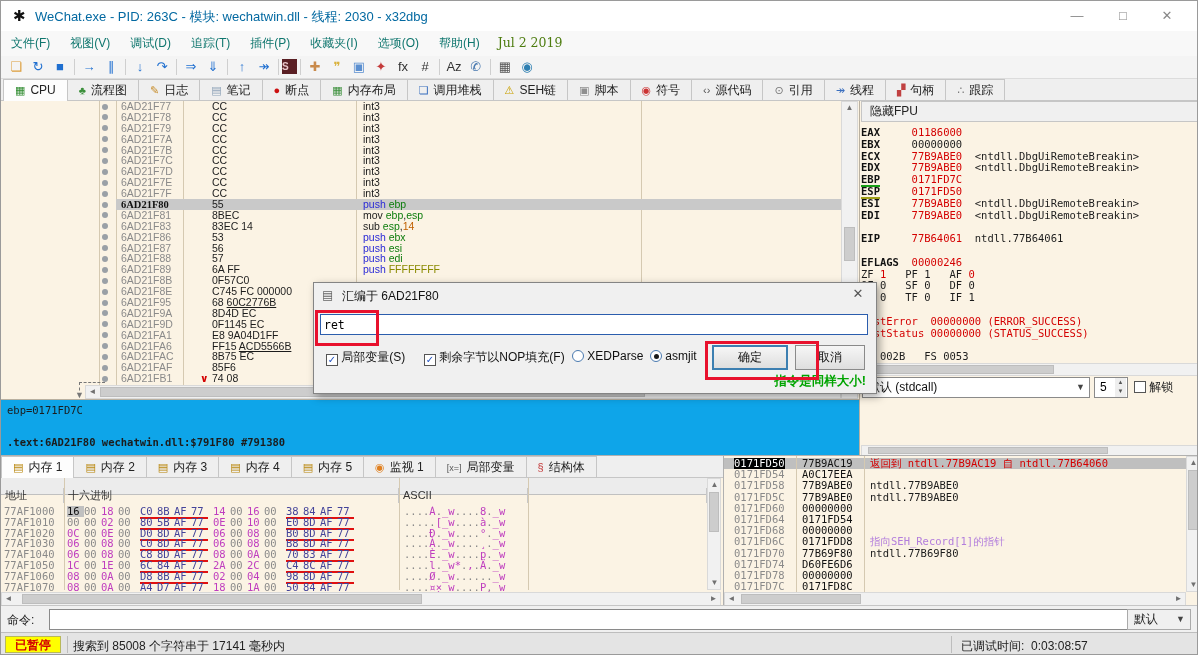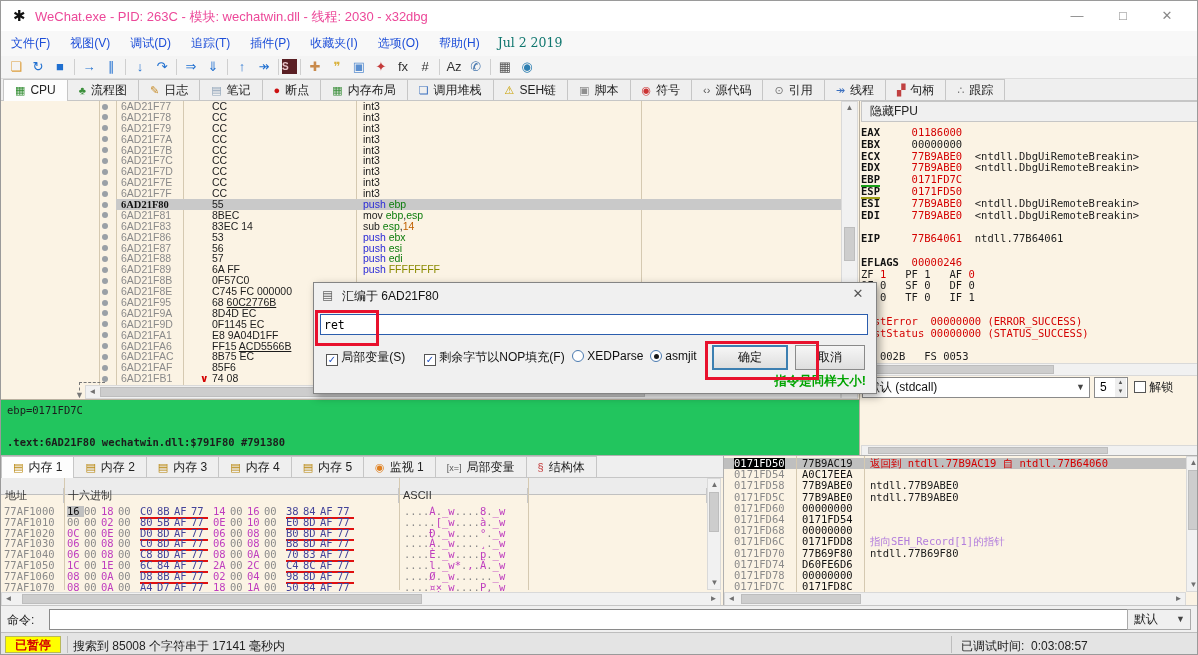--- a/index.html
+++ b/index.html
@@ -2,26 +2,26 @@
 <html><head>
 <meta charset="utf-8">
 <style>
   html,body{margin:0;padding:0;background:#cfcfcf;}
   #win{position:relative;width:1198px;height:655px;background:#f0f0f0;border:1px solid #9a9a9a;
        box-sizing:border-box;font-family:"Liberation Sans","DejaVu Sans",sans-serif;overflow:hidden;}
   .mono{font-family:"DejaVu Sans Mono",monospace;}
   
   #titlebar{position:absolute;left:0;top:0;width:100%;height:30px;background:#fff;border-bottom:1px solid #e8e8e8;}
   #appicon{position:absolute;left:12px;top:6px;font-size:15px;color:#111;}
-  #title{position:absolute;left:34px;top:7px;font-size:13px;color:#ec4899;}
+  #title{position:absolute;left:34px;top:7px;font-size:13px;color:#0369a1;}
   .caption{position:absolute;top:0;width:44px;height:29px;text-align:center;line-height:29px;color:#888;font-size:13px;}
   #btnmin{right:98px}#btnmax{right:52px}#btnclose{right:8px}
   #menubar{position:absolute;left:0;top:30px;width:100%;height:25px;background:#f8f8f8;border-bottom:1px solid #e2e2e2;}
-  .menuitem{display:inline-block;padding:4px 10px;font-size:12px;color:#1d4ed8;}
-  #menudate{display:inline-block;padding:4px 8px;font-size:12.5px;color:#0f766e;font-family:"DejaVu Serif",serif;}
+  .menuitem{display:inline-block;padding:4px 10px;font-size:12px;color:#0f766e;}
+  #menudate{display:inline-block;padding:4px 8px;font-size:12.5px;color:#4d7c0f;font-family:"DejaVu Serif",serif;}
   #toolbar{position:absolute;left:0;top:55px;width:100%;height:23px;background:#f4f4f4;border-bottom:1px solid #dcdcdc;padding-left:4px;box-sizing:border-box;}
   .tbtn{display:inline-block;width:22px;height:20px;margin-top:1px;text-align:center;line-height:20px;font-size:13px;vertical-align:top;}
   .tsep{display:inline-block;width:1px;height:16px;margin:3px 3px 0 3px;background:#cfcfcf;vertical-align:top;}
   .sbadge{display:inline-block;width:15px;height:15px;line-height:15px;margin-top:3px;background:#5a1f24;color:#e9c6c9;font-size:10px;font-weight:bold;}
   #tabbar{position:absolute;left:0;top:78px;width:100%;height:22px;background:#efefef;border-bottom:1px solid #c6c6c6;padding-left:2px;box-sizing:border-box;}
   .tab{display:inline-block;height:21px;line-height:20px;padding:0 11px;font-size:12px;color:#222;
        border:1px solid #c6c6c6;border-bottom:none;margin-right:-1px;background:#efefef;box-sizing:border-box;vertical-align:top;}
   .tab.sel{background:#fdfdfd;height:22px;}
   .tab .tico{margin-right:5px;font-size:11px;}
   
@@ -40,21 +40,21 @@
   .c-k{color:#1c1c1c}.c-r{color:#d40000}.c-b{color:#2929d6}.c-g{color:#0d7d0d}
   .c-o{color:#c06000}.c-l{color:#8a8a00}.c-gy{color:#8a8a8a}.c-mag{color:#bf3dbf}
   .c-ptr{color:#44449a}.c-v{color:#b37edc}
   #branch-h{position:absolute;left:78px;top:281px;width:26px;border-top:1px dashed #777;}
   #branch-v{position:absolute;left:78px;top:281px;height:14px;border-left:1px dashed #777;}
   #branch-a{position:absolute;left:74px;top:289px;color:#777;font-size:9px;}
   
   .sb{position:absolute;background:#f1f1f1;border:1px solid #d9d9d9;box-sizing:border-box;}
   .sb .thumb{position:absolute;background:#cdcdcd;border:1px solid #bdbdbd;box-sizing:border-box;}
   .sb .ar{position:absolute;color:#707070;font-size:8px;line-height:12px;text-align:center;width:13px;height:12px;}
-  #infobox{position:absolute;left:0;top:298px;width:858px;height:56px;border-top:1px solid #b9b0a0;background:#22c55e;}
+  #infobox{position:absolute;left:0;top:298px;width:858px;height:56px;border-top:1px solid #b9b0a0;background:#0ea5e9;}
   #info1{position:absolute;left:6px;top:4px;font-size:10.5px;color:#1c1c1c;}
   #info2{position:absolute;left:6px;top:36px;font-size:10.5px;color:#1c1c1c;font-weight:bold;}
   
   #regs{position:absolute;left:858px;top:0;width:340px;height:354px;border-left:1px solid #b9b0a0;background:#fbf3e4;box-sizing:border-box;}
   #fpubtn{position:absolute;left:1px;top:0;right:0;height:21px;background:#f0f0f0;border:1px solid #c6c6c6;
           font-size:12px;color:#222;line-height:19px;padding-left:8px;box-sizing:border-box;}
   #regrows{position:absolute;left:1px;top:26px;right:0;height:236px;overflow:hidden;}
   .rrow{height:11.8px;line-height:11.8px;font-size:10.5px;white-space:pre;}
   .rrow b{font-weight:bold;color:#111;}
   .ul-g{border-bottom:2px solid #18a018;}

